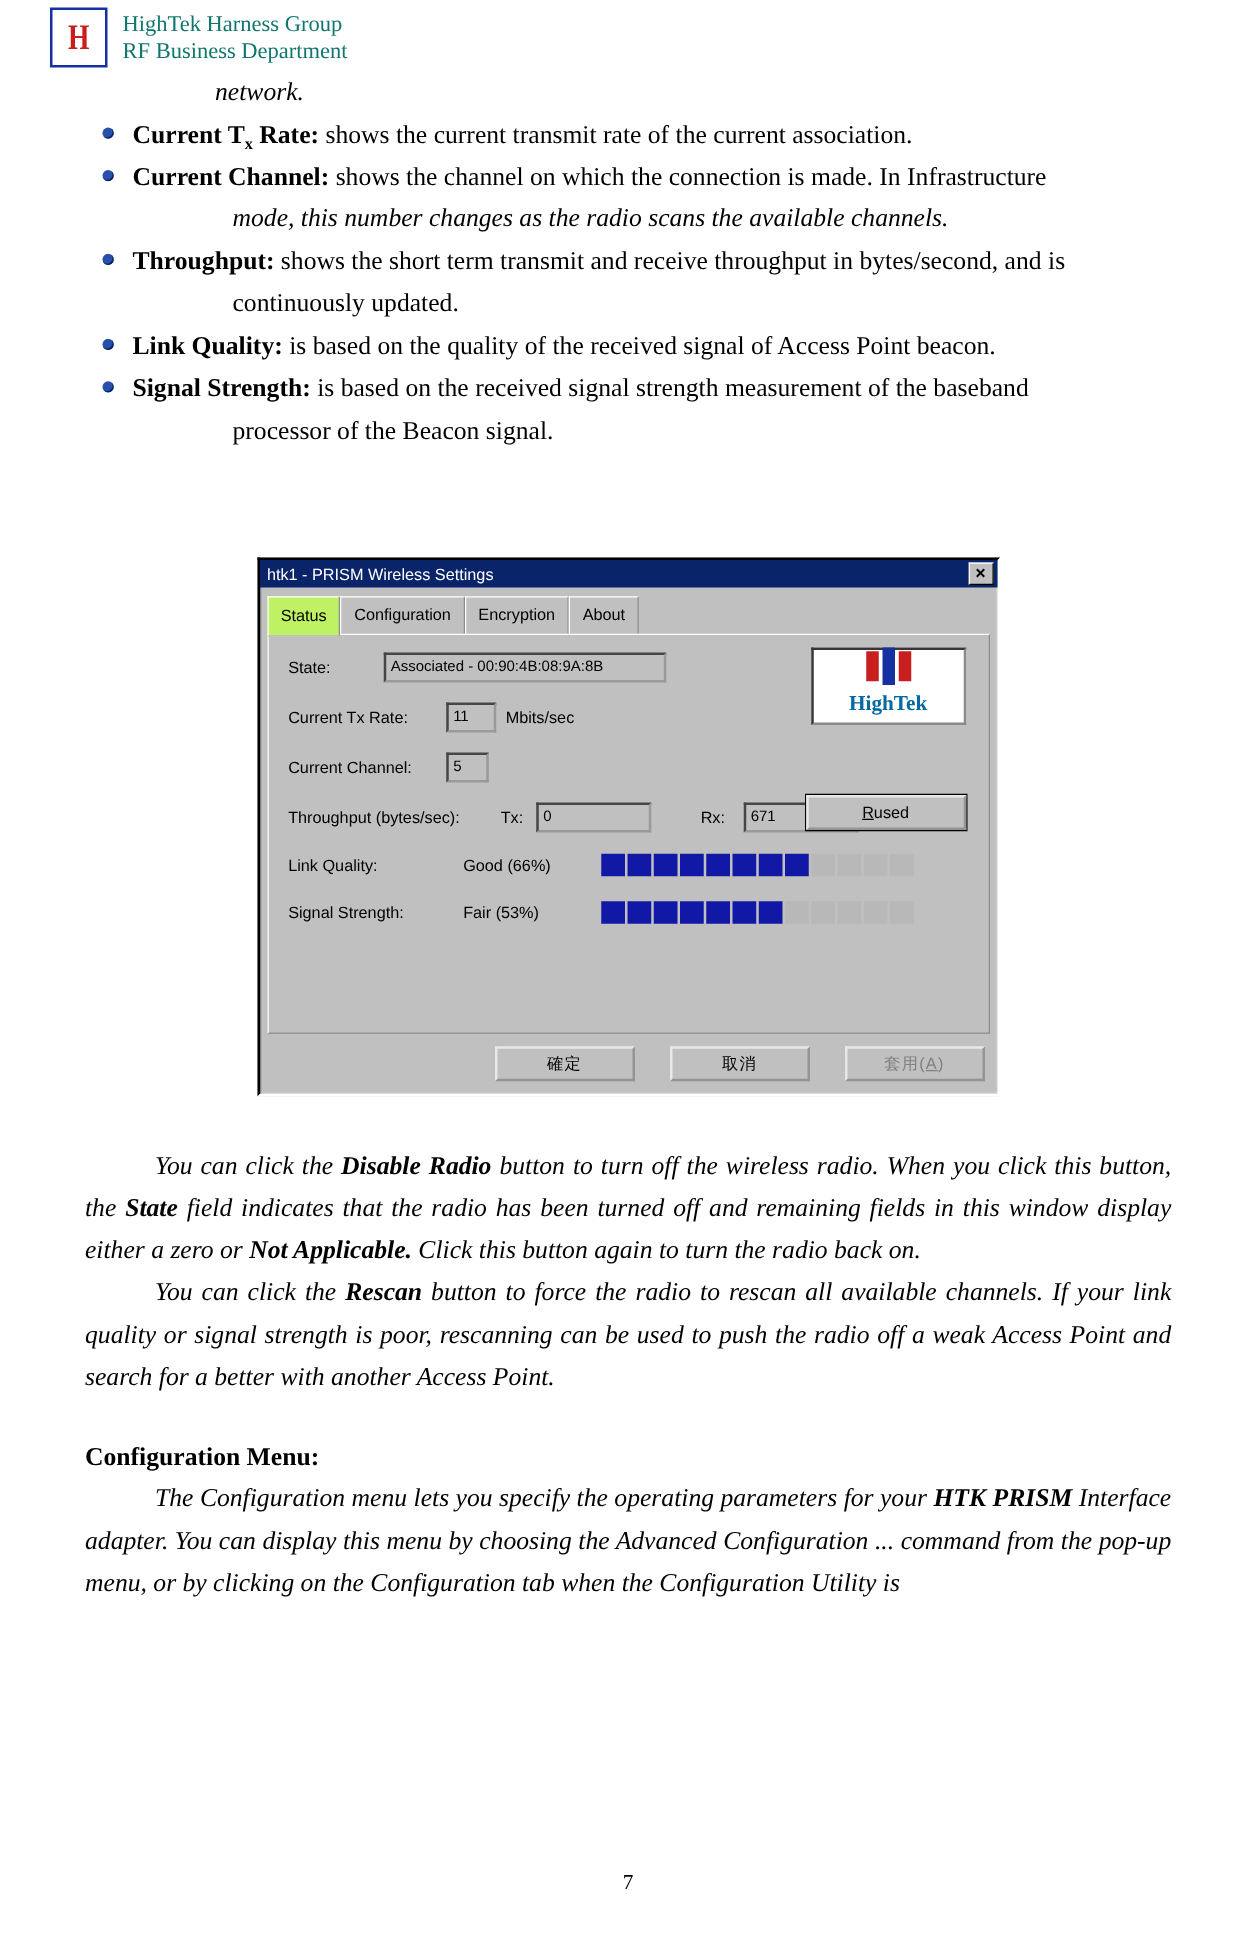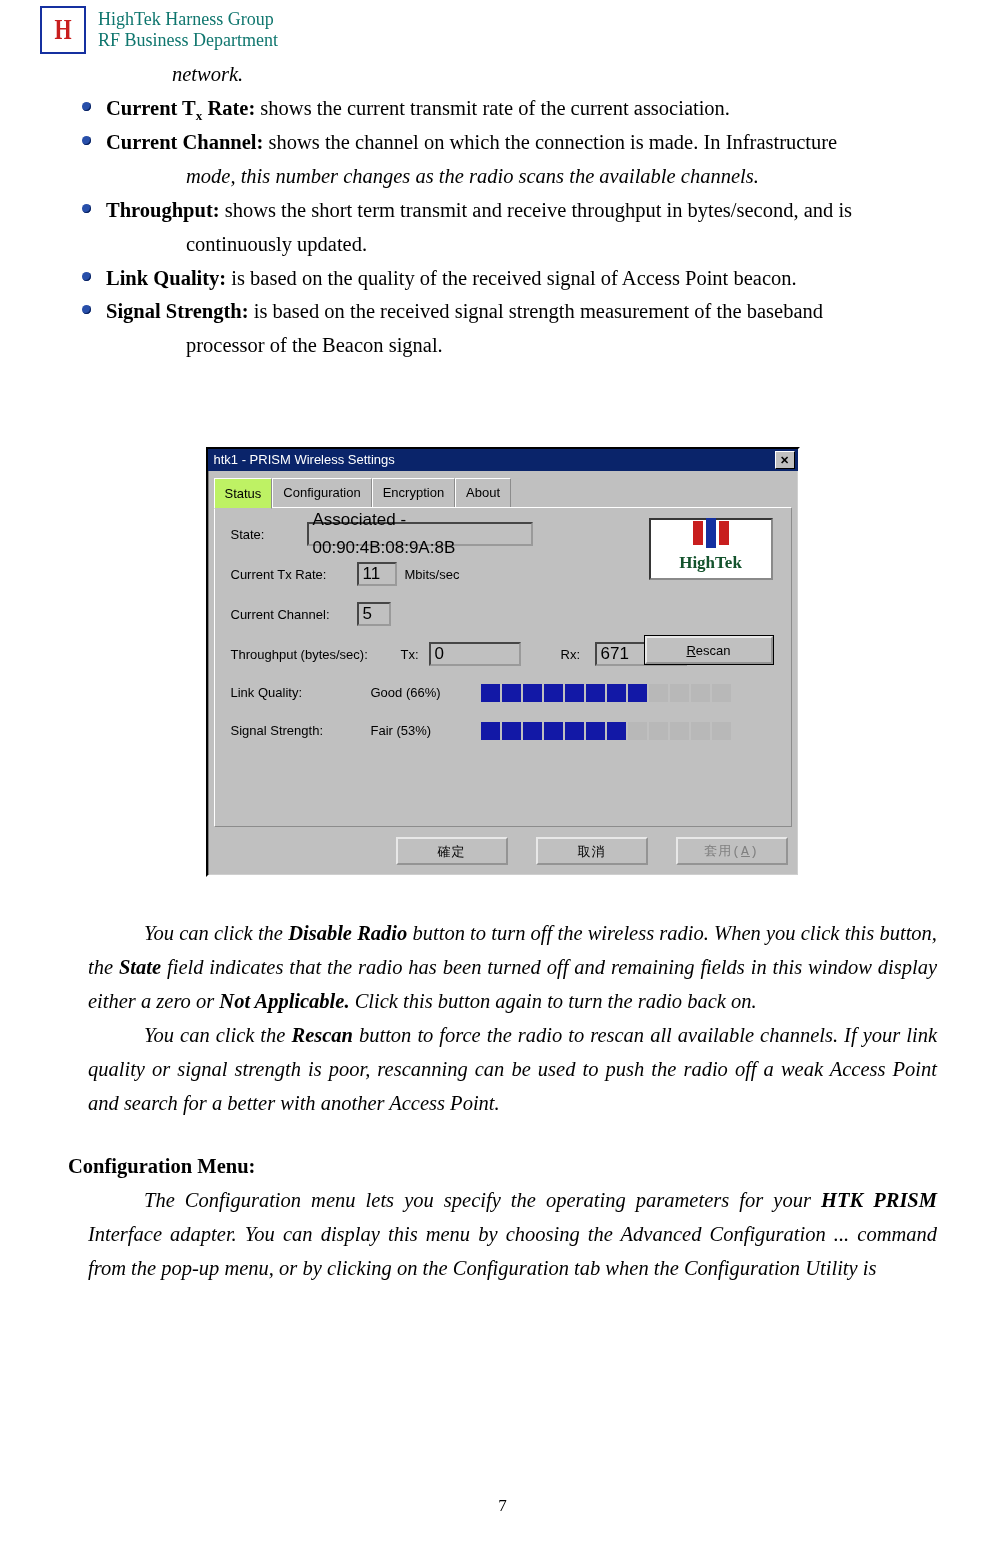--- a/index.html
+++ b/index.html
@@ -11,51 +11,51 @@
   .logo span{display:inline-block;transform:scaleY(1.3);}
   .hdr-lines{font-family:"Times New Roman",serif;font-size:18px;line-height:1.15;color:#0f766e;}
   
   .body{padding:0 28px;}
   ul.def{list-style:none;margin:0;padding:0 0 0 10px;}
   ul.def>li{position:relative;padding-left:28px;margin:0;text-align:justify;}
   ul.def>li::before{content:"";position:absolute;left:4px;top:10px;width:9px;height:9px;border-radius:50%;background:#284faa;box-shadow:inset -1px -1px 0 #0a235f;}
   .hang{padding-left:104px;}
   .b{font-weight:bold;}
   .para{text-align:justify;margin:0;font-style:italic;}
-  .indent{text-indent:56px;margin-left:20px;}
+  .indent{text-indent:56px;}
   .gap{height:84px;}
   .sect-title{font-weight:bold;margin-top:30px;}
   .pnum{position:absolute;left:0;right:0;bottom:28px;text-align:center;font-size:17px;}
   sub{font-size:13px;vertical-align:sub;}
   
   .dlg-wrap{display:flex;justify-content:center;}
   .dlg{width:590px;font-family:Tahoma,"MS Sans Serif",sans-serif;font-size:13px;color:#000;border:2px solid #000;border-right-color:#fff;border-bottom-color:#fff;box-shadow:inset 1px 1px 0 #7c7c7c,inset -1px -1px 0 #cfcfcf;background:#c0c0c0;}
   .titlebar{height:22px;background:linear-gradient(#0a246a,#0a246a);color:#fff;display:flex;align-items:center;justify-content:space-between;padding:0 3px 0 6px;font-size:13px;}
   .titlebar .x{width:18px;height:16px;background:#c0c0c0;border:1px solid #000;border-top-color:#fff;border-left-color:#fff;color:#000;font-family:Arial;font-weight:bold;font-size:11px;display:flex;align-items:center;justify-content:center;}
   .tabstrip{display:flex;padding:6px 6px 0 6px;font-size:13px;}
   .tab{padding:3px 10px;border:1px solid #8c8c8c;border-bottom:none;background:#c0c0c0;position:relative;top:1px;border-top-color:#fff;border-left-color:#fff;}
   .tab.active{background:#bef264;z-index:2;border-bottom:1px solid #c0c0c0;margin-bottom:-1px;padding-top:4px;padding-bottom:4px;}
   .tab:not(.active){border-top-color:#fff;}
   .panel{margin:0 6px 6px 6px;border:1px solid #8c8c8c;border-top-color:#fff;border-left-color:#fff;background:#c0c0c0;padding:14px 16px 18px 16px;min-height:320px;box-sizing:border-box;position:relative;}
   .row{display:flex;align-items:center;margin-bottom:16px;}
   .lbl{min-width:126px;}
-  .field{border:2px inset #9a9a9a;background:#c0c0c0;padding:1px 4px;height:18px;box-sizing:content-box;font-size:17px;display:inline-flex;align-items:center;}
+  .field{border:2px inset #9a9a9a;background:#c0c0c0;padding:1px 4px;height:18px;box-sizing:content-box;font-size:12px;display:inline-flex;align-items:center;}
   .field.w220{width:214px;}
   .field.w30{width:28px;}
   .field.w70{width:80px;}
   .field.w22{width:22px;}
   .unit{margin-left:8px;}
   .brand{position:absolute;right:18px;top:10px;width:120px;height:58px;border:2px inset #8a8a8a;background:#fff;display:flex;flex-direction:column;align-items:center;justify-content:center;}
   .brand .ll{display:flex;gap:3px;}
   .brand .ll span{display:inline-block;width:10px;height:24px;background:#c81e1e;}
   .brand .ll span:nth-child(2){background:#1530a0;height:30px;margin-top:-3px;}
-  .brand .name{font-family:"Lucida Handwriting","Brush Script MT",cursive;color:#14532d;font-weight:bold;font-size:17px;margin-top:1px;}
+  .brand .name{font-family:"Lucida Handwriting","Brush Script MT",cursive;color:#0369a1;font-weight:bold;font-size:17px;margin-top:1px;}
   .btn98{display:inline-flex;align-items:center;justify-content:center;min-width:76px;height:24px;padding:0 16px;background:#c0c0c0;border:2px outset #e8e8e8;font-family:Tahoma,sans-serif;font-size:13px;cursor:default;letter-spacing:1px;}
   .btn98 u{text-decoration:underline;text-underline-offset:1px;}
-  .btn98.disabled{color:#808080;font-family:Liberation Mono, monospace;}
+  .btn98.disabled{color:#808080;}
   .rescan{position:absolute;right:18px;top:128px;min-width:92px;letter-spacing:0;box-shadow:0 0 0 1px #000;}
   .meter{display:flex;gap:2px;align-items:center;height:18px;}
   .meter .seg{width:19px;height:18px;background:#b8b8b8;}
   .meter .seg.on{background:#1218a6;}
   .btnbar{display:flex;gap:28px;justify-content:flex-end;padding:4px 10px 10px 0;}
 </style>
 </head>
 <body>
 
 <div class="page">
@@ -128,21 +128,21 @@
             <span class="field w30">11</span>
             <span class="unit">Mbits/sec</span>
           </div>
           <div class="row">
             <span class="lbl">Current Channel:</span>
             <span class="field w22">5</span>
           </div>
 
           <span class="btn98 rescan">
               <u>R</u>
-              <span style="letter-spacing:0;">escan</span>
+              <span style="letter-spacing:0;">used</span>
             </span>
 
           <div class="row" style="margin-top:4px;">
             <span class="lbl" style="min-width:170px;">Throughput (bytes/sec):</span>
             <span style="min-width:28px;">Tx:</span>
             <span class="field w70">0</span>
             <span style="min-width:34px;margin-left:40px;">Rx:</span>
             <span class="field w70">671</span>
           </div>
 

